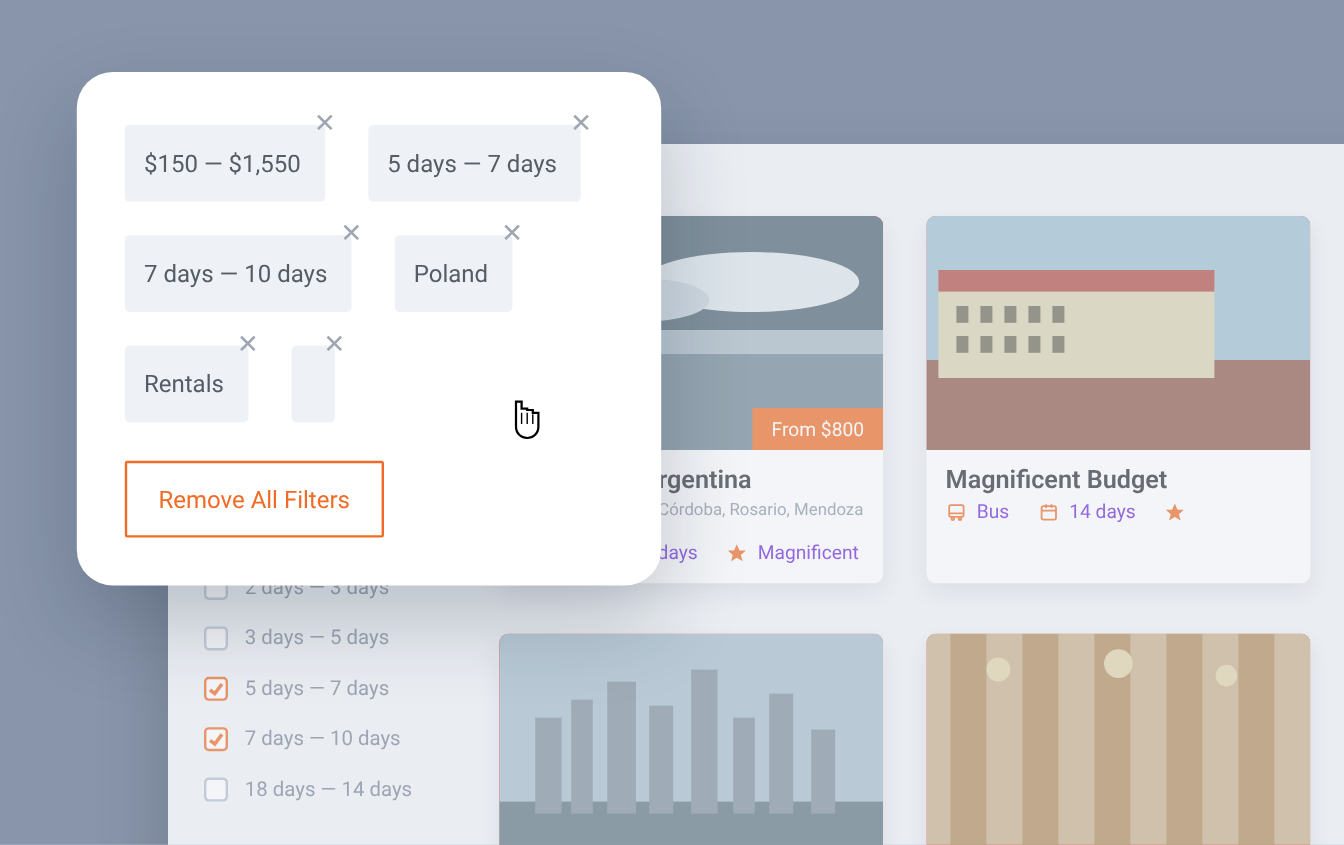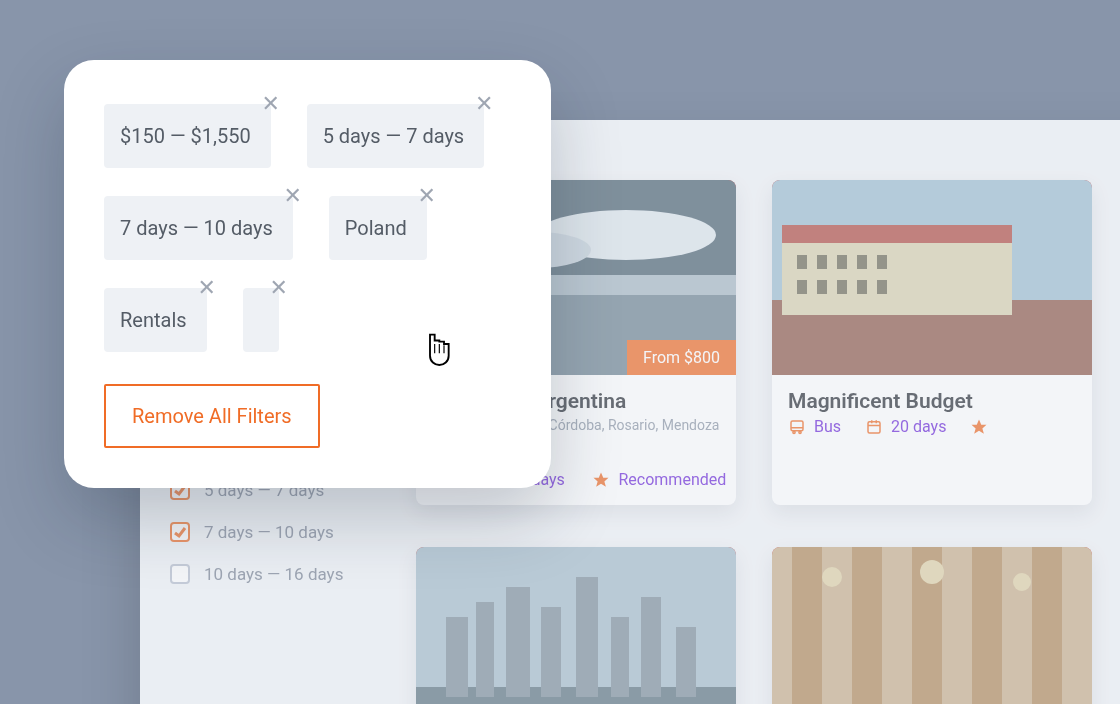--- a/index.html
+++ b/index.html
@@ -151,38 +151,46 @@
 <div class="results-panel">
   <div class="results-top">
     
   </div>
 
   <div class="results-body">
 
     <div class="sidebar">
       <div class="duration-list">
         <div class="duration-item">
+          <span class="cb"></span>
+          <span>2  days — 3  days</span>
+        </div>
+        <div class="duration-item">
+          <span class="cb"></span>
+          <span>3  days — 5  days</span>
+        </div>
+        <div class="duration-item">
           <span class="cb checked">
               <svg viewBox="0 0 16 16">
                 <polyline points="3 9 7 12 13 4"></polyline>
               </svg>
             </span>
           <span>5  days — 7  days</span>
         </div>
         <div class="duration-item">
           <span class="cb checked">
               <svg viewBox="0 0 16 16">
                 <polyline points="3 9 7 12 13 4"></polyline>
               </svg>
             </span>
           <span>7  days — 10  days</span>
         </div>
         <div class="duration-item">
           <span class="cb"></span>
-          <span>10  days — 16  days</span>
+          <span>18  days — 14  days</span>
         </div>
       </div>
     </div>
 
     <div class="cards">
 
       <div class="card">
         <div class="thumb">
           <svg viewBox="0 0 320 195" preserveAspectRatio="xMidYMid slice">
             <rect width="320" height="195" fill="#4E6472"></rect>
@@ -214,21 +222,21 @@
                   <line x1="4" y1="10" x2="20" y2="10"></line>
                   <line x1="9" y1="3" x2="9" y2="7"></line>
                   <line x1="15" y1="3" x2="15" y2="7"></line>
                 </svg>
               <span>7 days</span>
             </span>
             <span class="metaitem">
               <svg viewBox="0 0 24 24">
                   <polygon class="star" points="12 2 15 9 22 9 16.5 14 18.5 21 12 17 5.5 21 7.5 14 2 9 9 9"></polygon>
                 </svg>
-              <span>Recommended</span>
+              <span>Magnificent</span>
             </span>
           </div>
         </div>
       </div>
 
       <div class="card">
         <div class="thumb">
           <svg viewBox="0 0 320 195" preserveAspectRatio="xMidYMid slice">
             <rect width="320" height="195" fill="#9FBFD1"></rect>
             <rect y="120" width="320" height="75" fill="#8F5A4A"></rect>
@@ -261,21 +269,21 @@
                 </svg>
               <span>Bus</span>
             </span>
             <span class="metaitem">
               <svg viewBox="0 0 24 24">
                   <rect x="4" y="5" width="16" height="15" rx="2"></rect>
                   <line x1="4" y1="10" x2="20" y2="10"></line>
                   <line x1="9" y1="3" x2="9" y2="7"></line>
                   <line x1="15" y1="3" x2="15" y2="7"></line>
                 </svg>
-              <span>20 days</span>
+              <span>14 days</span>
             </span>
             <span class="metaitem">
               <svg viewBox="0 0 24 24">
                   <polygon class="star" points="12 2 15 9 22 9 16.5 14 18.5 21 12 17 5.5 21 7.5 14 2 9 9 9"></polygon>
                 </svg>
             </span>
           </div>
         </div>
       </div>
 

